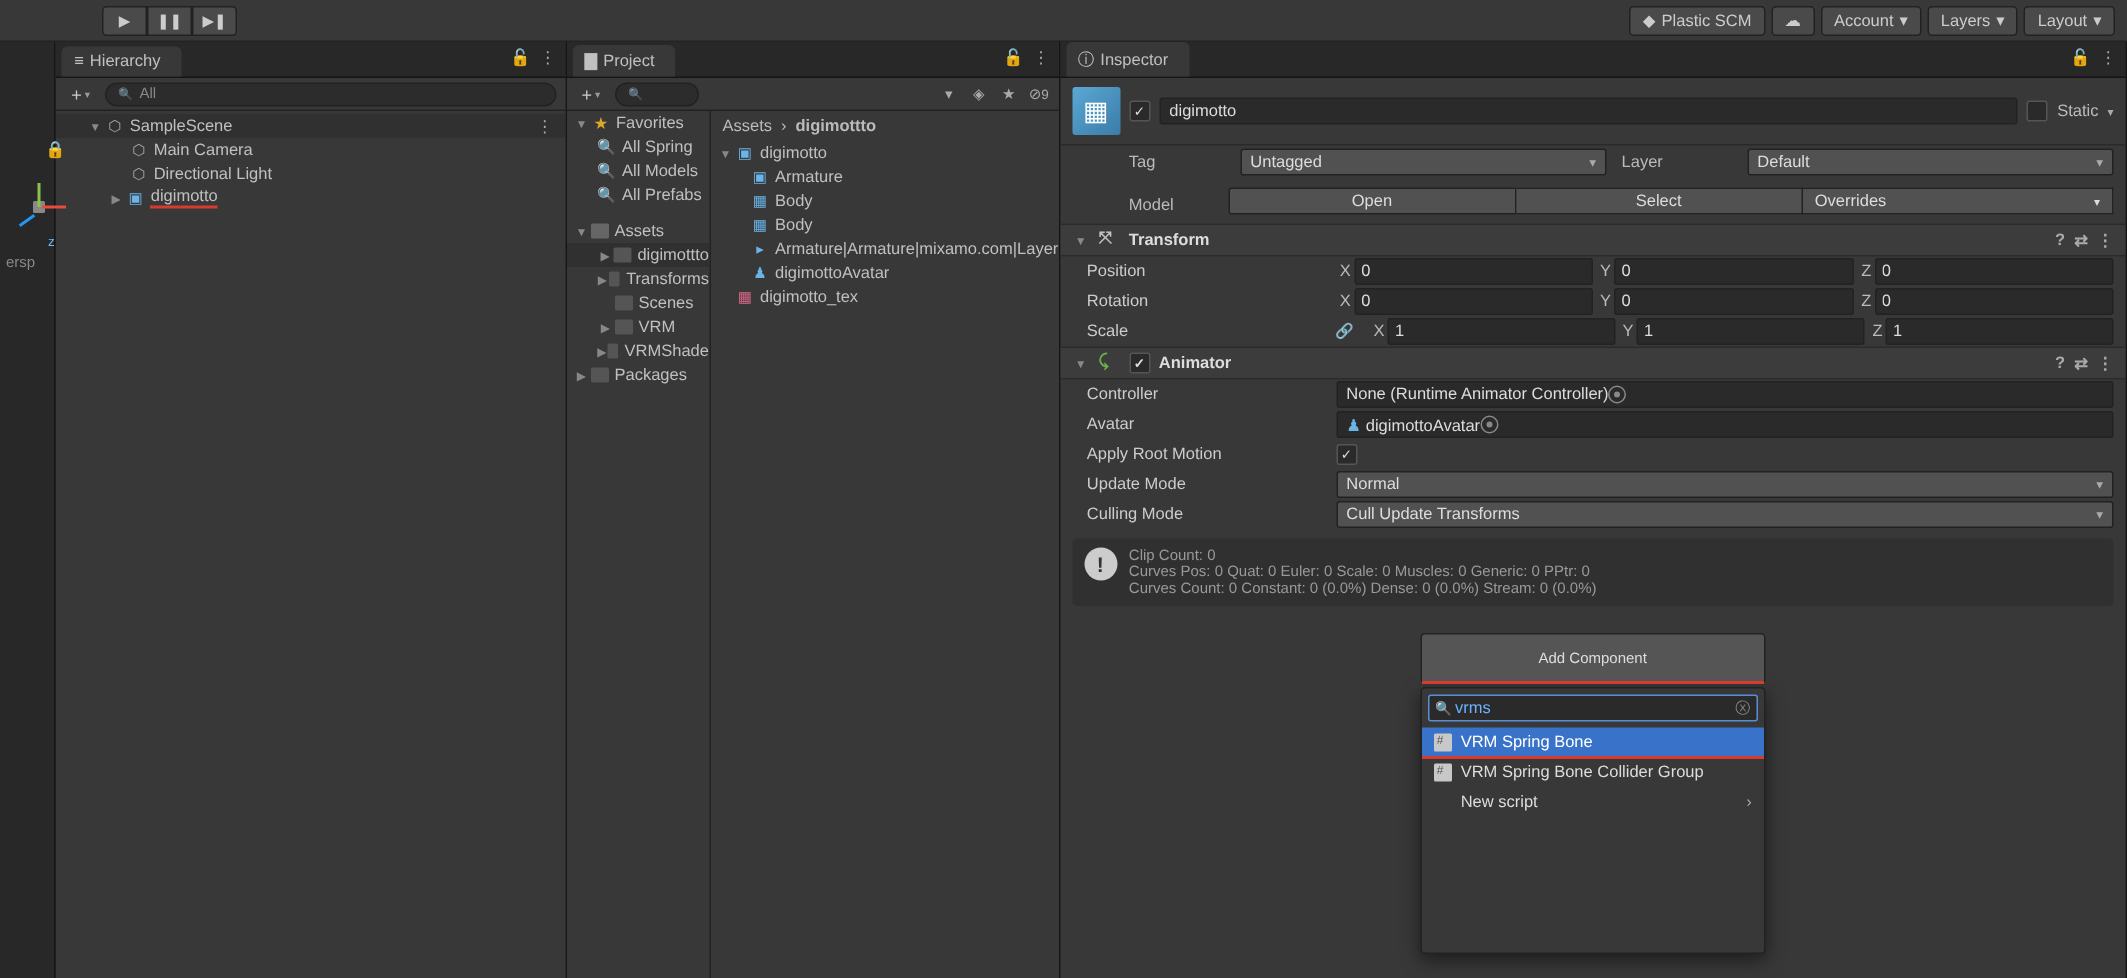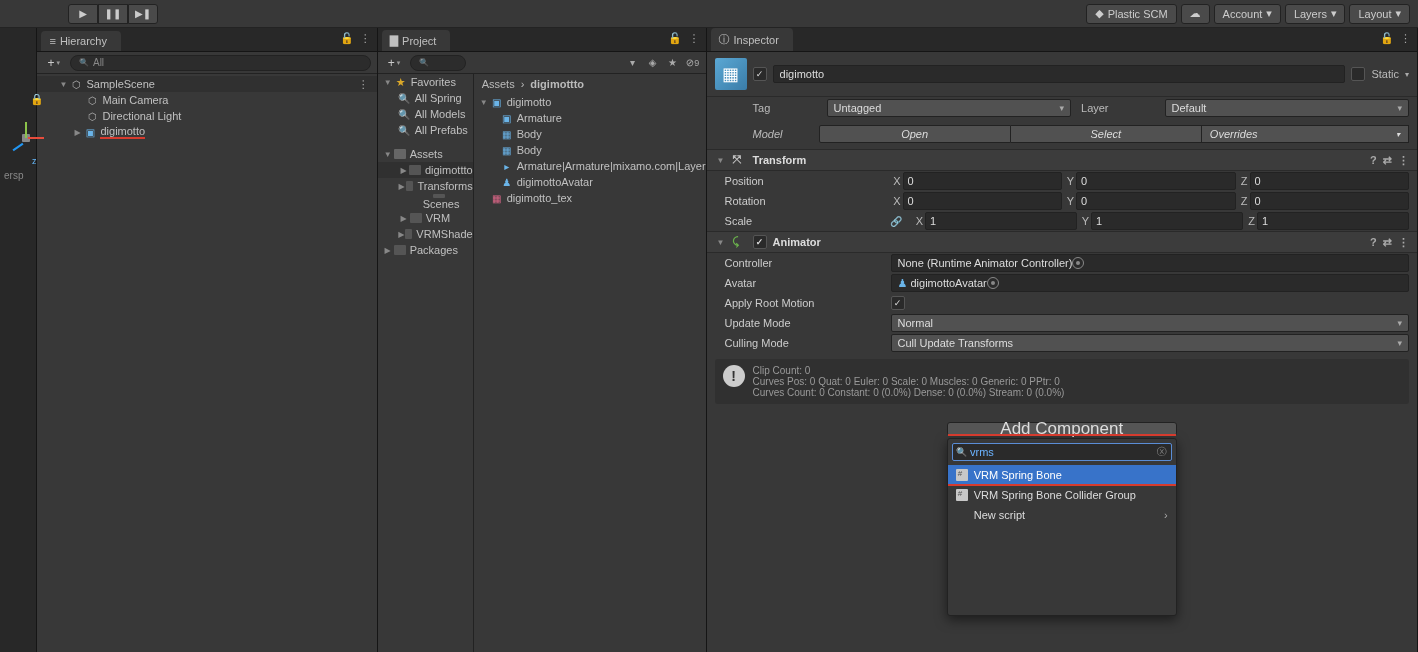--- a/index.html
+++ b/index.html
@@ -51,21 +51,21 @@
 .insp-header { padding: 6px 8px; display: flex; align-items: center; gap: 6px; border-bottom: 1px solid #2a2a2a; }
 .obj-icon { width: 32px; height: 32px; background: linear-gradient(135deg, #5ba8d4, #3a7ca8); border-radius: 2px; display: flex; align-items: center; justify-content: center; font-size: 18px; color: #fff; }
 .obj-icon::before { content: "▦"; }
 .name-field { flex: 1; background: #2a2a2a; border: 1px solid #222; height: 18px; padding: 0 6px; color: #ddd; font-size: 11px; border-radius: 2px; }
 .checkbox { width: 14px; height: 14px; background: #2a2a2a; border: 1px solid #555; border-radius: 2px; display: flex; align-items: center; justify-content: center; font-size: 9px; color: #ddd; }
 .checkbox.checked::before { content: "✓"; }
 .field-grid { display: grid; grid-template-columns: 66px 1fr; gap: 4px 8px; padding: 2px 8px 6px 46px; align-items: center; }
 .field-grid label { color: #bbb; }
 .dropdown { background: #515151; border: 1px solid #222; border-radius: 2px; height: 18px; padding: 0 6px; color: #ddd; display: flex; align-items: center; justify-content: space-between; font-size: 11px; }
 .dropdown::after { content: "▾"; color: #aaa; font-size: 9px; }
-.btn-row { display: flex; gap: 0; padding: 2px 8px 6px 46px; align-items: center; font-style: italic; }
+.btn-row { display: flex; gap: 0; padding: 2px 8px 6px 46px; align-items: flex-end; }
 .btn-row label { width: 66px; color: #bbb; }
 .seg-btn { flex: 1; background: #515151; border: 1px solid #222; height: 18px; color: #ddd; display: flex; align-items: center; justify-content: center; font-size: 11px; }
 .seg-btn:first-of-type { border-radius: 2px 0 0 2px; }
 .seg-btn + .seg-btn { border-left: none; }
 .component-hdr { height: 22px; background: #3c3c3c; border-top: 1px solid #2a2a2a; border-bottom: 1px solid #2a2a2a; display: flex; align-items: center; padding: 0 8px; gap: 6px; color: #ddd; font-weight: 600; }
 .comp-icon { width: 14px; height: 14px; display: inline-block; }
 .transform-icon::before { content: "⤧"; color: #c0c0c0; }
 .animator-icon::before { content: "⤹"; color: #6ab04c; }
 .hdr-icons { margin-left: auto; display: flex; gap: 6px; color: #aaa; font-size: 11px; }
 .prop-row { display: flex; align-items: center; padding: 1px 8px 1px 18px; height: 20px; gap: 6px; }
@@ -73,21 +73,21 @@
 .prop-value { flex: 1; }
 .obj-field { background: #2a2a2a; border: 1px solid #222; border-radius: 2px; height: 18px; padding: 0 6px; color: #ddd; display: flex; align-items: center; font-size: 11px; }
 .obj-field .target { width: 12px; height: 12px; border: 1px solid #888; border-radius: 50%; position: relative; }
 .obj-field .target::before { content: ""; position: absolute; width: 4px; height: 4px; background: #888; border-radius: 50%; top: 3px; left: 3px; }
 .vec3 { display: flex; gap: 2px; flex: 1; }
 .vec3 .axis { display: flex; align-items: center; gap: 2px; flex: 1; }
 .vec3 .axis span { color: #bbb; width: 10px; text-align: right; }
 .vec3 input { flex: 1; background: #2a2a2a; border: 1px solid #222; border-radius: 2px; height: 18px; padding: 0 4px; color: #ddd; font-size: 11px; }
 .info-box { margin: 6px 8px; background: #303030; border-radius: 3px; padding: 6px 8px; display: flex; gap: 8px; font-size: 10px; color: #999; }
 .info-icon { width: 22px; height: 22px; border-radius: 50%; background: #ccc; color: #333; display: flex; align-items: center; justify-content: center; font-weight: bold; font-size: 14px; flex-shrink: 0; }
-.add-comp-btn { width: 230px; height: 14px; margin: 18px auto 0; background: #555; border: 1px solid #222; border-radius: 3px; display: flex; align-items: center; justify-content: center; color: #ddd; font-size: 17px; }
+.add-comp-btn { width: 230px; height: 34px; margin: 18px auto 0; background: #555; border: 1px solid #222; border-radius: 3px; display: flex; align-items: center; justify-content: center; color: #ddd; font-size: 10px; }
 .popup { width: 230px; margin: 2px auto 0; background: #383838; border: 1px solid #222; border-radius: 3px; overflow: hidden; box-shadow: 0 4px 12px rgba(0,0,0,0.5); }
 .popup-search { margin: 4px; background: #2a2a2a; border: 1px solid #5a8dd6; border-radius: 2px; height: 18px; display: flex; align-items: center; padding: 0 4px; }
 .popup-search input { flex: 1; background: transparent; border: none; color: #6bb3ff; font-size: 11px; outline: none; }
 .popup-search .clear { color: #888; font-size: 10px; }
 .popup-hdr { background: #444; text-align: center; padding: 3px 0; color: #ddd; font-size: 11px; border-top: 1px solid #222; border-bottom: 1px solid #222; }
 .popup-item { height: 20px; display: flex; align-items: center; padding: 0 8px; gap: 6px; color: #ddd; }
 .popup-item.selected { background: #3873c9; color: #fff; }
 .popup-item .script-icon { width: 12px; height: 12px; background: #c8c8c8; border-radius: 1px; display: inline-block; position: relative; }
 .popup-item .script-icon::before { content: "#"; position: absolute; font-size: 8px; color: #555; top: 0; left: 2px; }
 .popup-item .chev { margin-left: auto; color: #aaa; }
@@ -225,21 +225,21 @@
         <div class="tree-row hover-dim" style="padding-left:20px;">
             <span class="foldout">▶</span>
             <span class="folder-icon"></span>
             <span>digimottto</span>
           </div>
         <div class="tree-row" style="padding-left:20px;">
             <span class="foldout">▶</span>
             <span class="folder-icon"></span>
             <span>Transforms</span>
           </div>
-        <div class="tree-row" style="padding-left:32px;flex-direction:column;">
+        <div class="tree-row" style="padding-left:32px;">
             <span class="folder-icon"></span>
             <span>Scenes</span>
           </div>
         <div class="tree-row" style="padding-left:20px;">
             <span class="foldout">▶</span>
             <span class="folder-icon"></span>
             <span>VRM</span>
           </div>
         <div class="tree-row" style="padding-left:20px;">
             <span class="foldout">▶</span>

